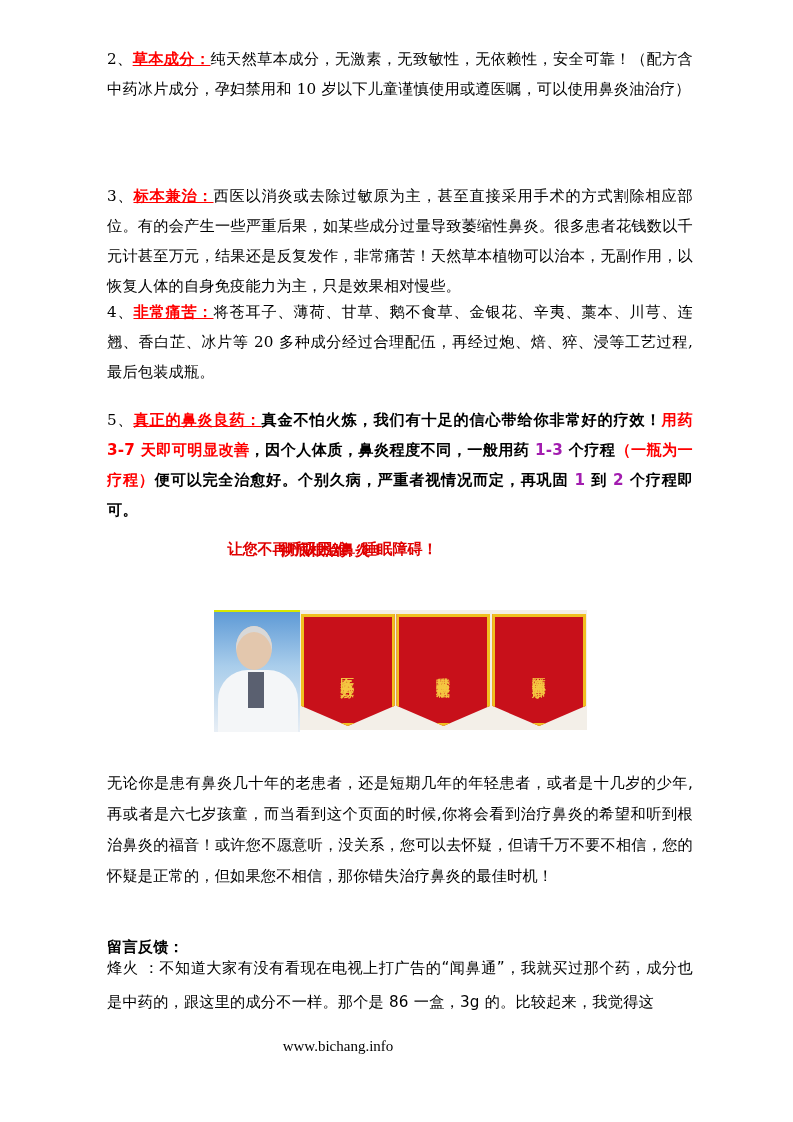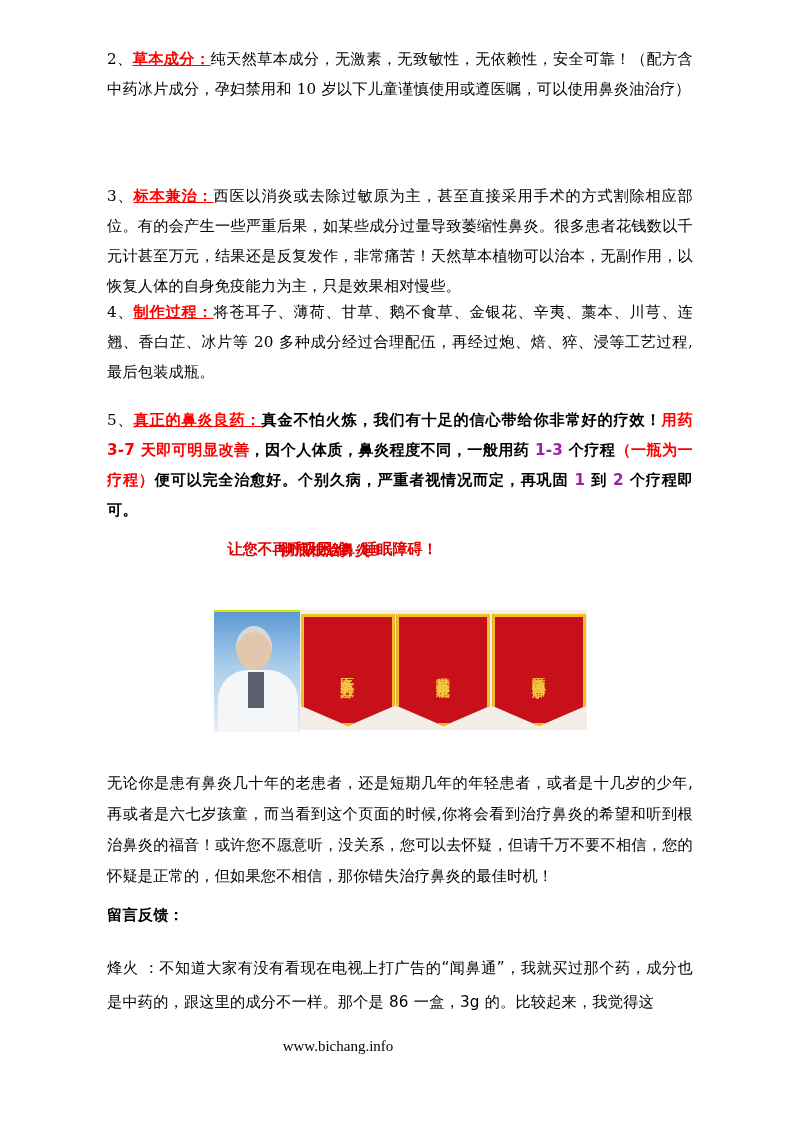--- a/index.html
+++ b/index.html
@@ -2,21 +2,21 @@
 <html><head>
 <meta charset="utf-8">
 <style>
   html, body { margin: 0; padding: 0; background: #ffffff; }
   body { width: 793px; height: 1122px; position: relative; overflow: hidden;
          font-family: "DejaVu Serif", "Liberation Serif", serif; color: #000; }
   .p { position: absolute; left: 107px; width: 586px; font-size: 15.2px; line-height: 30px;
        text-align: justify; letter-spacing: 0.2px; }
   .lbl { color: #ff0000; font-weight: bold; text-decoration: underline; text-decoration-color: #ff0000;
          font-family: "DejaVu Sans", sans-serif; }
-  .bold { font-weight: bold; font-family: "DejaVu Sans", sans-serif; }
+  .bold { font-weight: bold; font-family: "DejaVu Sans", sans-serif; margin-top: 32px; }
   .red { color: #ff0000; }
   .blue { color: #a21caf; }
   .center-red { position: absolute; left: 0; width: 665px; text-align: center; color: #e00000;
                 font-weight: bold; font-size: 15px; font-family: "DejaVu Sans", sans-serif; }
   .sans { font-family: "DejaVu Sans", sans-serif; }
   .imgrow { position: absolute; left: 214px; top: 610px; width: 373px; height: 120px; display: flex; }
   .photo { width: 86px; height: 120px; background: linear-gradient(#5e9ad6 0%, #a9cdeb 45%, #e8eef5 100%);
            position: relative; border-top: 2px solid #d8e800; overflow: hidden; }
   .photo .head { position: absolute; left: 22px; top: 14px; width: 36px; height: 44px; border-radius: 50%;
                  background: #e3c7ad; box-shadow: inset 0 6px 0 #d8d8d8; }
@@ -37,21 +37,21 @@
 
 <div class="p" style="top:44px;">
   <span>2、</span><span class="lbl">草本成分：</span><span>纯天然草本成分，无激素，无致敏性，无依赖性，安全可靠！（配方含中药冰片成分，孕妇禁用和 10 岁以下儿童谨慎使用或遵医嘱，可以使用鼻炎油治疗）</span>
 </div>
 
 <div class="p" style="top:181px;">
   <span>3、</span><span class="lbl">标本兼治：</span><span>西医以消炎或去除过敏原为主，甚至直接采用手术的方式割除相应部位。有的会产生一些严重后果，如某些成分过量导致萎缩性鼻炎。很多患者花钱数以千元计甚至万元，结果还是反复发作，非常痛苦！天然草本植物可以治本，无副作用，以恢复人体的自身免疫能力为主，只是效果相对慢些。</span>
 </div>
 
 <div class="p" style="top:297px;">
-  <span>4、</span><span class="lbl">制作过程：</span><span>将苍耳子、薄荷、甘草、鹅不食草、金银花、辛夷、藁本、川芎、连翘、香白芷、冰片等 20 多种成分经过合理配伍，再经过炮、焙、猝、浸等工艺过程,最后包装成瓶。</span>
+  <span>4、</span><span class="lbl">非常痛苦：</span><span>将苍耳子、薄荷、甘草、鹅不食草、金银花、辛夷、藁本、川芎、连翘、香白芷、冰片等 20 多种成分经过合理配伍，再经过炮、焙、猝、浸等工艺过程,最后包装成瓶。</span>
 </div>
 
 <div class="p" style="top:405px;">
   <span>5、</span><span class="lbl">真正的鼻炎良药：</span><span class="bold">真金不怕火炼，我们有十足的信心带给你非常好的疗效！</span><span class="bold red">用药 3-7 天即可明显改善</span><span class="bold">，因个人体质，鼻炎程度不同，一般用药 </span><span class="bold blue">1-3</span><span class="bold"> 个疗程</span><span class="bold red">（一瓶为一疗程）</span><span class="bold">便可以完全治愈好。个别久病，严重者视情况而定，再巩固 </span><span class="bold blue">1</span><span class="bold"> 到 </span><span class="bold blue">2</span><span class="bold"> 个疗程即可。</span>
 </div>
 
 <div class="center-red" style="top:541px;">彻底根治鼻炎！</div>
 <div class="center-red" style="top:540px;">让您不再呼吸困难、睡眠障碍！</div>
 
 <div class="imgrow">

